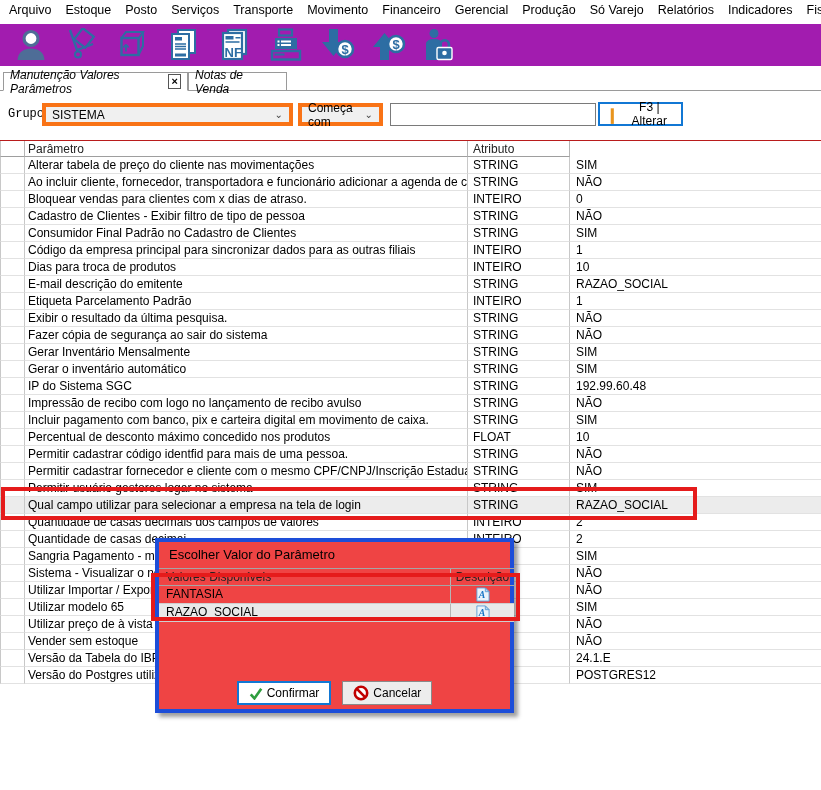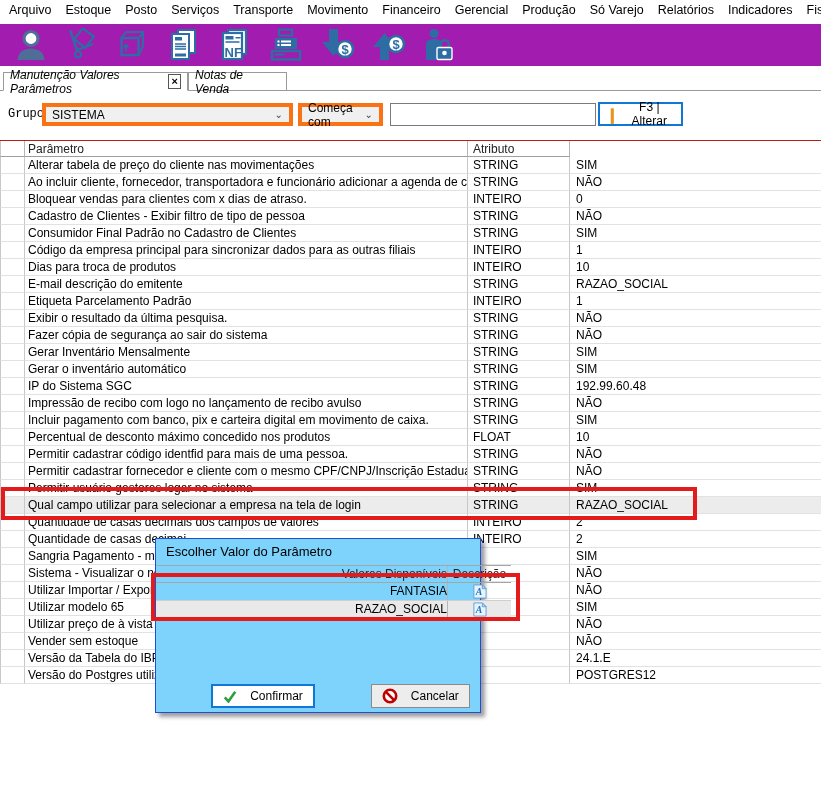--- a/index.html
+++ b/index.html
@@ -52,35 +52,35 @@
   .c2{width:102px;padding-left:5px;}
   .c3{flex:1;padding-left:6px;border-right:none !important;}
   .ghead{height:17px;border-top:1px solid #b91c1c;}
   .ghead>div{border-bottom:1px solid #9e9e9e;border-right:1px solid #b5b5b5;color:#222;}
   .grow.selected>div{background:var(--sel-bg);}
   
   .redbox{position:absolute;border:4px solid var(--red);pointer-events:none;}
   #redbox1{left:1px;top:487px;width:696px;height:33px;z-index:30;}
   #redbox2{left:151px;top:573px;width:369px;height:48px;z-index:60;}
   
-  .modal{position:absolute;left:155px;top:538px;width:326px;height:175px;background:#7dd3fc;
-    border:1px solid #1d4ed8;box-shadow:4px 4px 4px rgba(0,0,0,.38);z-index:50;}
+  .modal{position:absolute;left:155px;top:538px;width:359px;height:175px;background:#ef4444;
+    border:4px solid #1d4ed8;box-shadow:4px 4px 4px rgba(0,0,0,.38);z-index:50;}
   .modal-title{height:26px;line-height:26px;padding-left:10px;font-size:13px;}
   .mtable{position:absolute;top:26px;left:0;width:355px;border-top:1px solid #a5a5a5;}
   .mrow{display:flex;height:17px;line-height:16px;}
-  .mrow>div{overflow:hidden;text-align:right;}
+  .mrow>div{overflow:hidden;}
   .mv{width:292px;padding-left:7px;border-right:1px solid #b5b5b5;}
   .md{width:63px;display:flex;align-items:center;justify-content:center;}
   .mhead{border-bottom:1px solid #a5a5a5;color:#222;}
   .mrow.vrow{height:18px;border-bottom:1px solid #cfcfcf;}
   .mrow.vrow.selected{background:#e9e9e9;}
   .modal-buttons{position:absolute;bottom:4px;left:0;width:100%;display:flex;
     justify-content:center;gap:11px;}
-  .mbtn{height:24px;display:flex;align-items:center;gap:13px;padding:4px 10px;
-    font:inherit;cursor:default;margin-left:45px;}
+  .mbtn{height:24px;display:flex;align-items:center;gap:4px;padding:4px 10px;
+    font:inherit;cursor:default;}
   .btn-confirm{border:2px solid var(--focus-blue);background:#fff;}
   .btn-cancel{border:1px solid #8a8a8a;background:#ededed;}
 </style>
 </head>
 <body>
 
 <div class="menubar">
     <span class="menu-item">Arquivo</span>
     <span class="menu-item">Estoque</span>
     <span class="menu-item">Posto</span>

